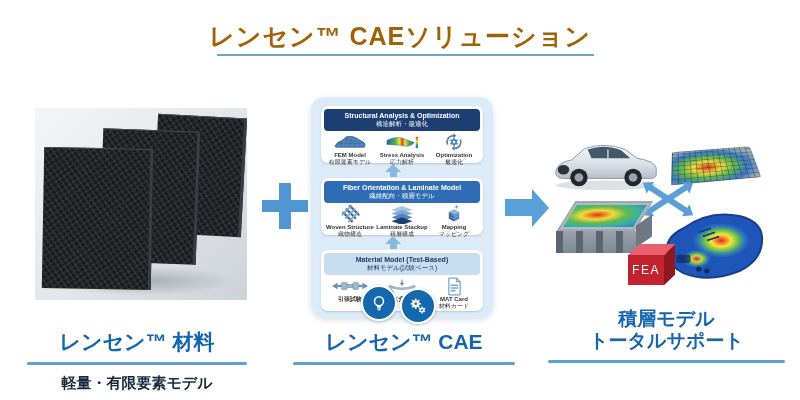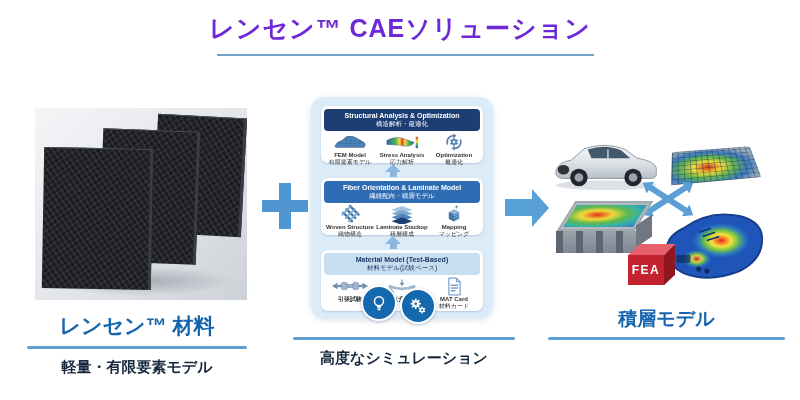--- a/index.html
+++ b/index.html
@@ -1,20 +1,20 @@
 <!DOCTYPE html>
 <html><head>
 <meta charset="utf-8">
 <style>
   html,body{margin:0;padding:0;background:#fff;font-family:"Liberation Sans","DejaVu Sans",sans-serif;}
   #stage{position:relative;width:800px;height:400px;background:#fff;overflow:hidden;}
   .abs{position:absolute;}
 
   
-  .main-title{left:0;top:12px;width:800px;text-align:center;font-size:25px;font-weight:700;color:#6d28d9;letter-spacing:1px;}
+  .main-title{left:0;top:20px;width:800px;text-align:center;font-size:25px;font-weight:700;color:#a16207;letter-spacing:1px;}
   .title-divider{left:217px;top:54px;width:377px;height:2px;background:#6fa3c9;}
   .main-subtitle{left:0;top:60px;width:800px;text-align:center;font-size:17px;font-weight:700;color:#1b2940;}
 
   
   .photo{left:35px;top:108px;width:212px;height:192px;background:linear-gradient(135deg,#f4f5f7 0%,#e2e5e9 55%,#cdd2d8 100%);overflow:hidden;}
   .panel{position:absolute;background:#191b1e;border-right:3px solid #3a3e44;border-top:1px solid #4a4f56;
     background-image:repeating-linear-gradient(55deg,rgba(255,255,255,.07) 0 2px,transparent 2px 5px),
                      repeating-linear-gradient(-35deg,rgba(255,255,255,.05) 0 2px,transparent 2px 5px);}
   .panel.p3{left:120px;top:8px;width:86px;height:118px;transform:rotate(3deg);}
   .panel.p2{left:66px;top:22px;width:94px;height:132px;transform:rotate(2deg);}
@@ -71,29 +71,29 @@
   .x1{transform:rotate(33deg);} .x2{transform:rotate(-33deg);}
   .tray{position:absolute;left:14px;top:96px;width:100px;height:62px;}
   .tray .top{position:absolute;left:12px;top:0;width:78px;height:30px;background:#b3bac1;transform:skewX(-32deg);box-shadow:inset 0 0 0 2px #a0a8b0;}
   .tray .top .fill{position:absolute;inset:4px;background:radial-gradient(ellipse at 38% 45%,#e03418 0%,#f3d93a 26%,#62b84e 48%,#35b2a8 70%,#3a7ac2 100%);}
   .tray .front{position:absolute;left:2px;top:30px;width:80px;height:22px;background:linear-gradient(#9aa3ac,#7e8791);
     background-image:repeating-linear-gradient(90deg,#5d6670 0 7px,transparent 7px 20px),linear-gradient(#9aa3ac,#7e8791);}
   .tray .side{position:absolute;left:82px;top:19px;width:16px;height:22px;background:#6f7882;transform:skewY(-35deg);}
   .fea{position:absolute;left:88px;top:138px;width:38px;height:42px;}
   .fea .top{position:absolute;left:6px;top:1px;width:36px;height:11px;background:#e8606b;transform:skewX(-46deg);}
   .fea .side{position:absolute;left:36px;top:7px;width:11px;height:30px;background:#8f1820;transform:skewY(-44deg);}
-  .fea .front{position:absolute;left:0;top:12px;width:36px;height:30px;background:#c2232e;display:flex;align-items:center;justify-content:center;color:#fff;font-weight:700;font-size:12px;letter-spacing:1.5px;}
+  .fea .front{position:absolute;left:0;top:12px;width:36px;height:30px;background:#c2232e;display:flex;align-items:center;justify-content:center;color:#fff;font-weight:400;font-size:12px;letter-spacing:1.5px;}
 
   
   .col{text-align:center;}
   .col-title{font-size:21px;font-weight:700;color:#1565ae;line-height:1.18;}
   .col3 .col-title{font-size:19px;}
   .col-rule{height:3px;background:#5e9fd4;border-radius:2px;margin:7px 0 9px 0;}
   .col-sub{font-size:15px;font-weight:700;color:#16283e;}
-  .col1{left:27px;top:314px;width:220px;}
+  .col1{left:27px;top:330px;width:220px;}
   .col2{left:293px;top:330px;width:222px;}
   .col3{left:548px;top:308px;width:237px;}
 </style>
 </head>
 <body>
 
 <div id="stage">
 
   <div class="abs main-title">レンセン™ CAEソリューション</div>
   <div class="abs title-divider"></div>
@@ -376,23 +376,24 @@
       <div class="front">FEA</div>
     </div>
   </div>
 
   <div class="abs col col1">
     <div class="col-title">レンセン™ 材料</div>
     <div class="col-rule"></div>
     <div class="col-sub">軽量・有限要素モデル</div>
   </div>
   <div class="abs col col2">
+    <div class="col-title">レンセン™ CAE</div>
     <div class="col-rule"></div>
-    <div class="col-sub">高度なシミュレーション</div>
   </div>
   <div class="abs col col3">
     <div class="col-title">
       <span>積層モデル</span><br>
+      <span>トータルサポート</span>
     </div>
     <div class="col-rule"></div>
   </div>
 
 </div>
 
 </body></html>

